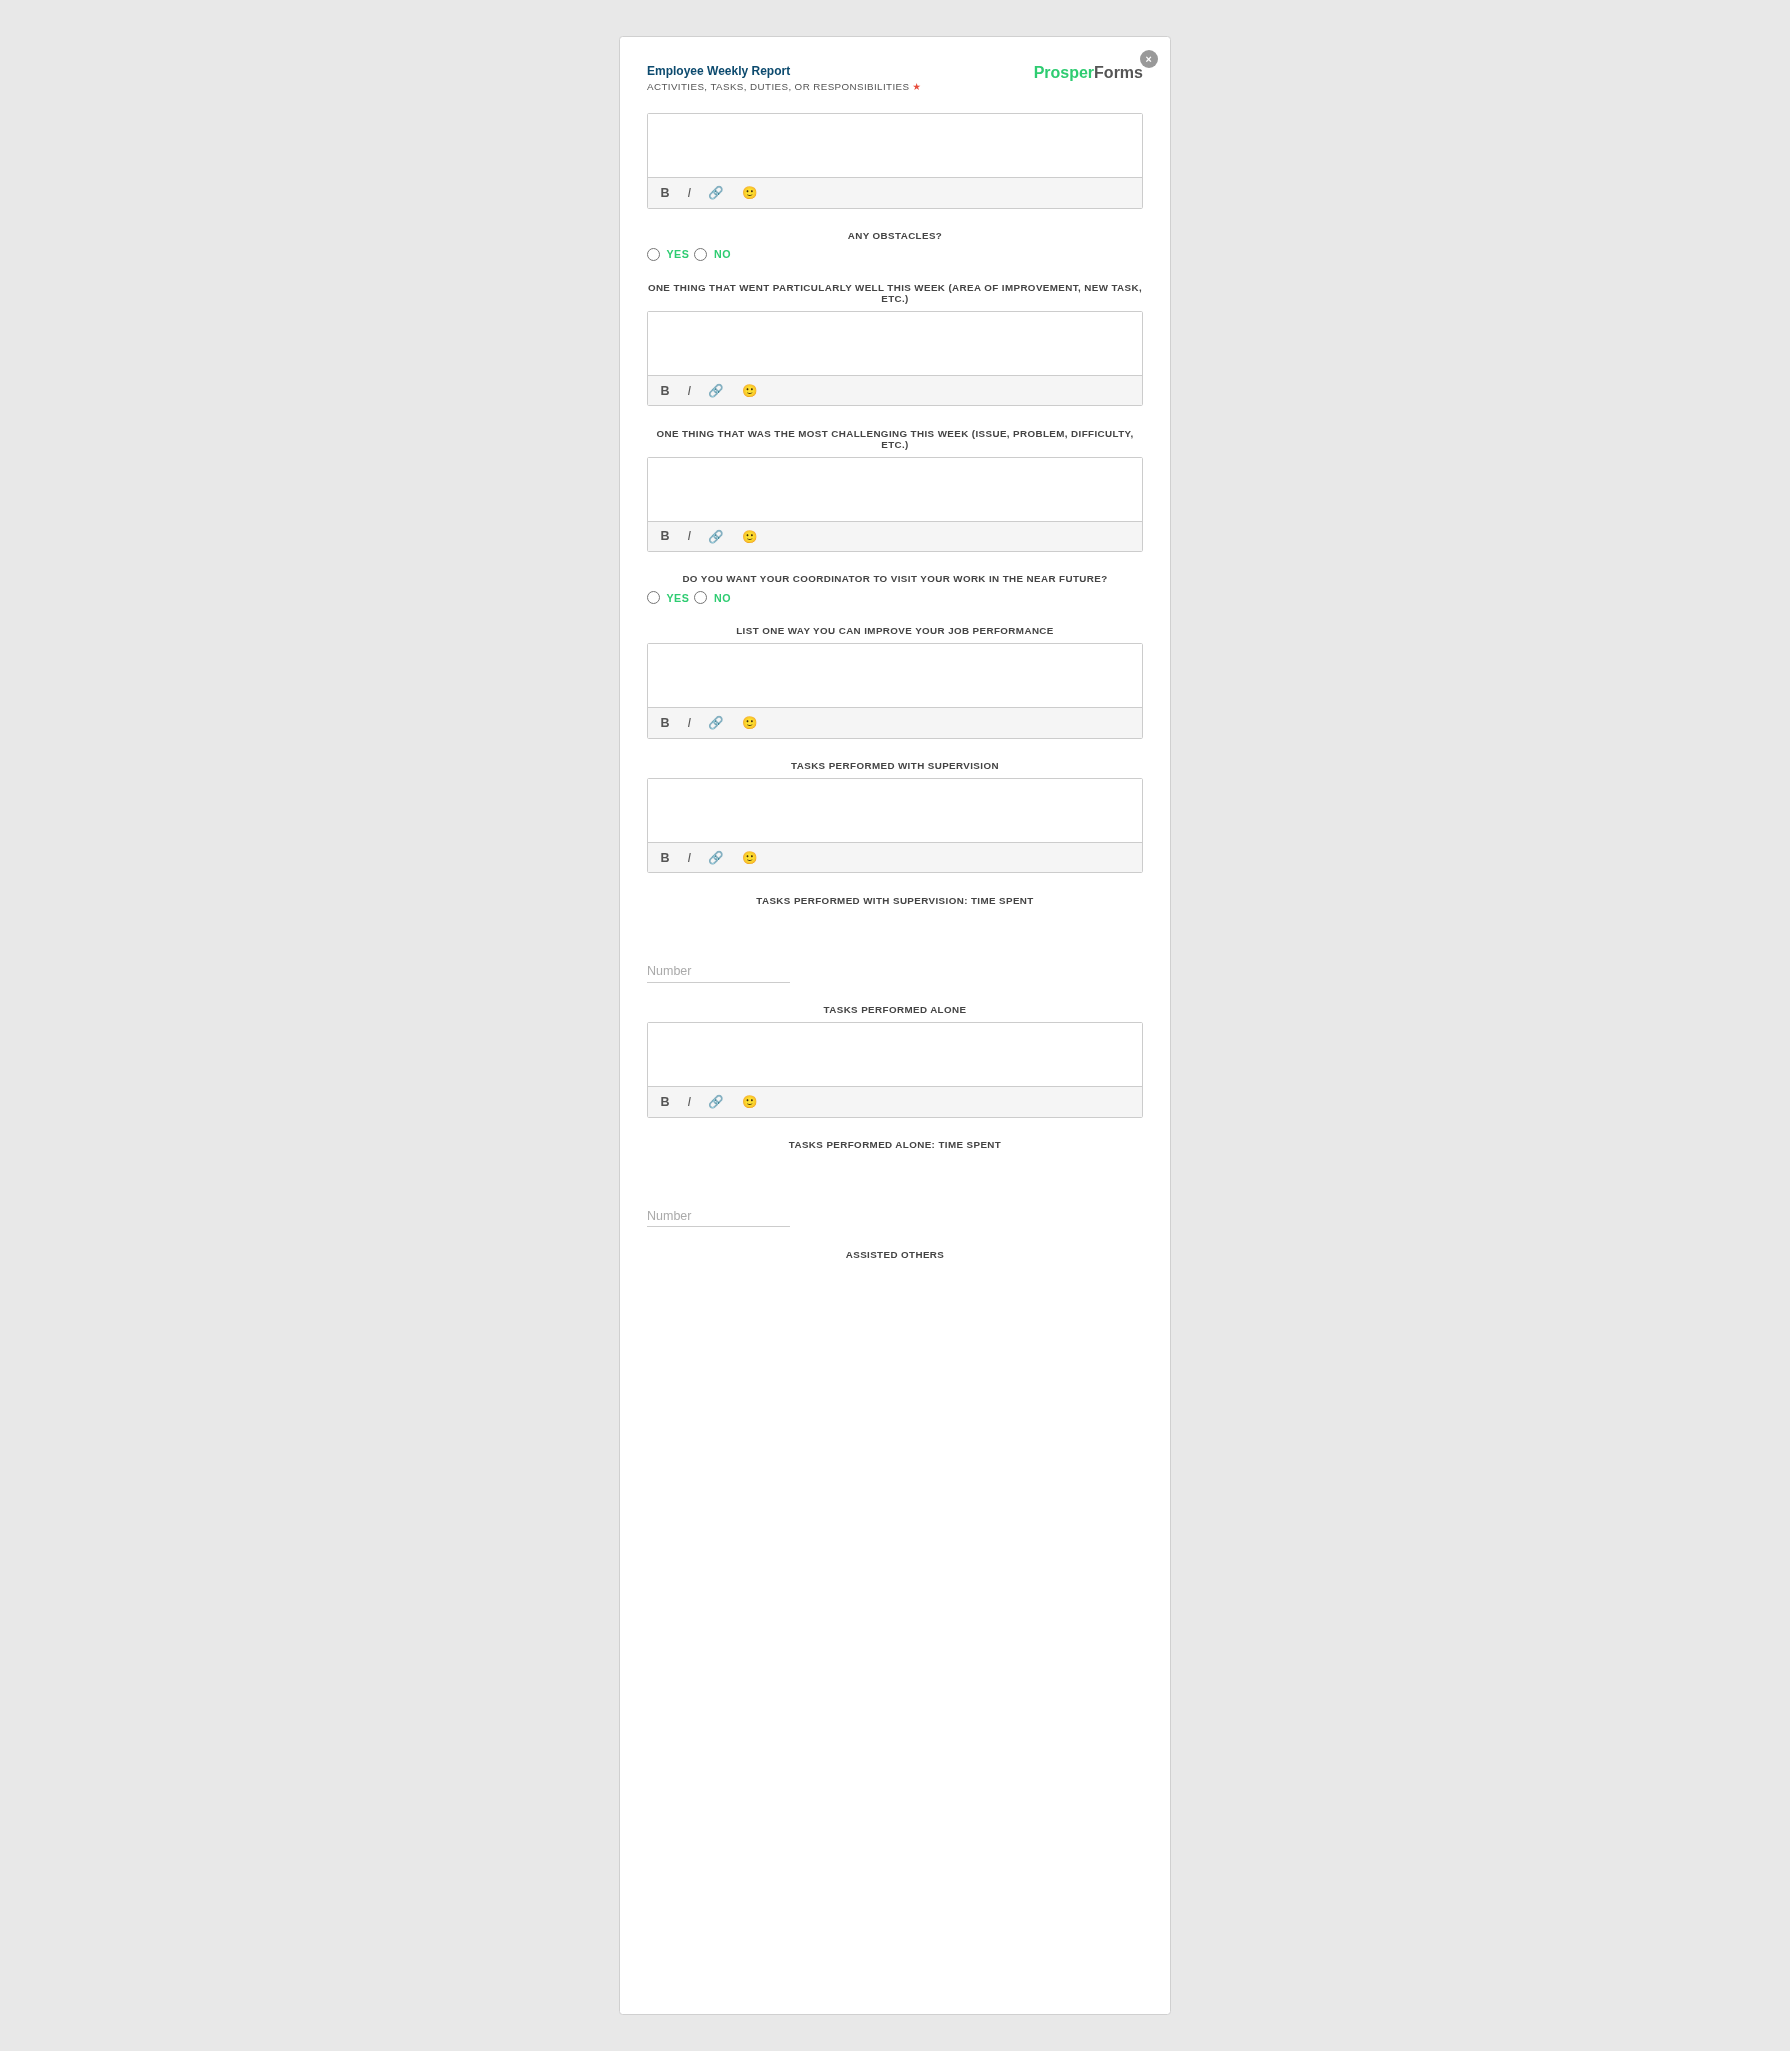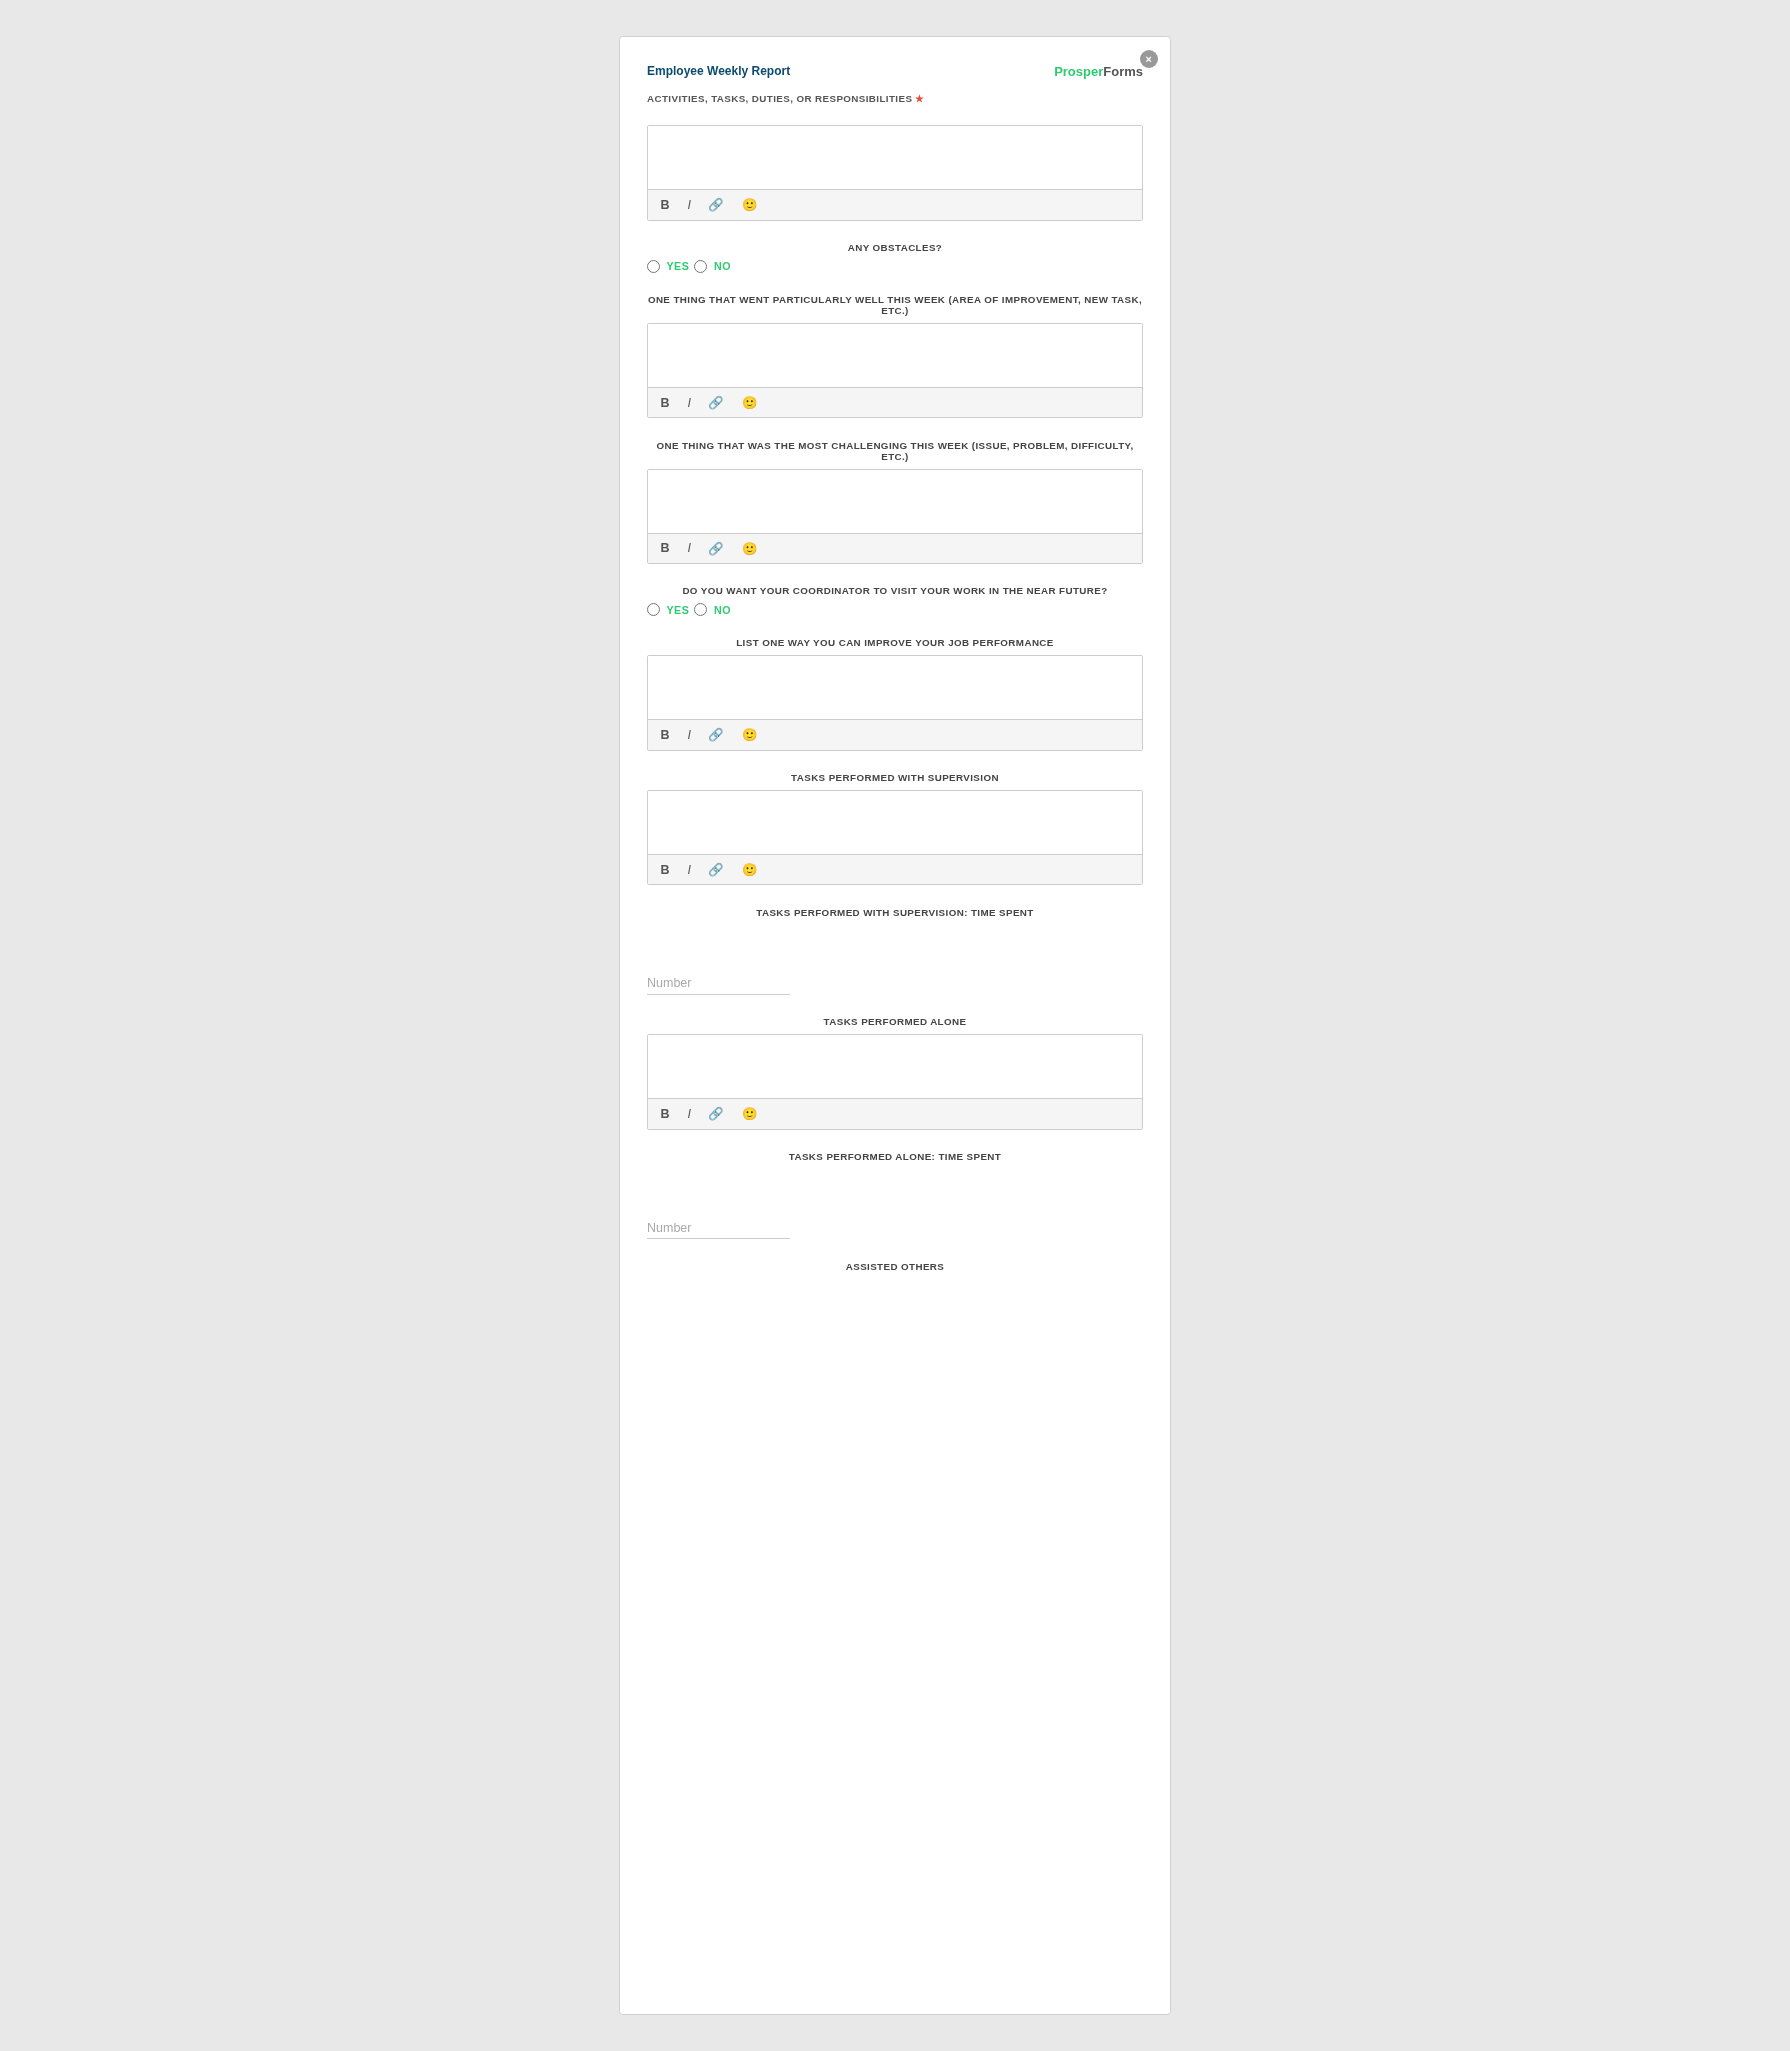--- a/index.html
+++ b/index.html
@@ -34,38 +34,38 @@
     }
 
     .form-title {
       font-size: 12px;
       font-weight: bold;
       color: #0c4a6e;
     }
 
     .form-subtitle {
       font-size: 9.8px;
-      font-weight: bold;
+      font-weight: normal;
       color: #555555;
       letter-spacing: 0.4px;
-      margin-top: 15px;
+      margin-top: 3px;
     }
 
     .form-subtitle .required-star {
       color: #e74c3c;
       margin-left: 2.7px;
     }
 
     .logo-container {
       display: flex;
       align-items: center;
     }
 
     .logo-text {
-      font-size: 13px;
+      font-size: 16px;
       font-weight: bold;
     }
 
     .logo-prosper {
       color: #2ecc71;
     }
 
     .logo-forms {
       color: #555555;
     }

